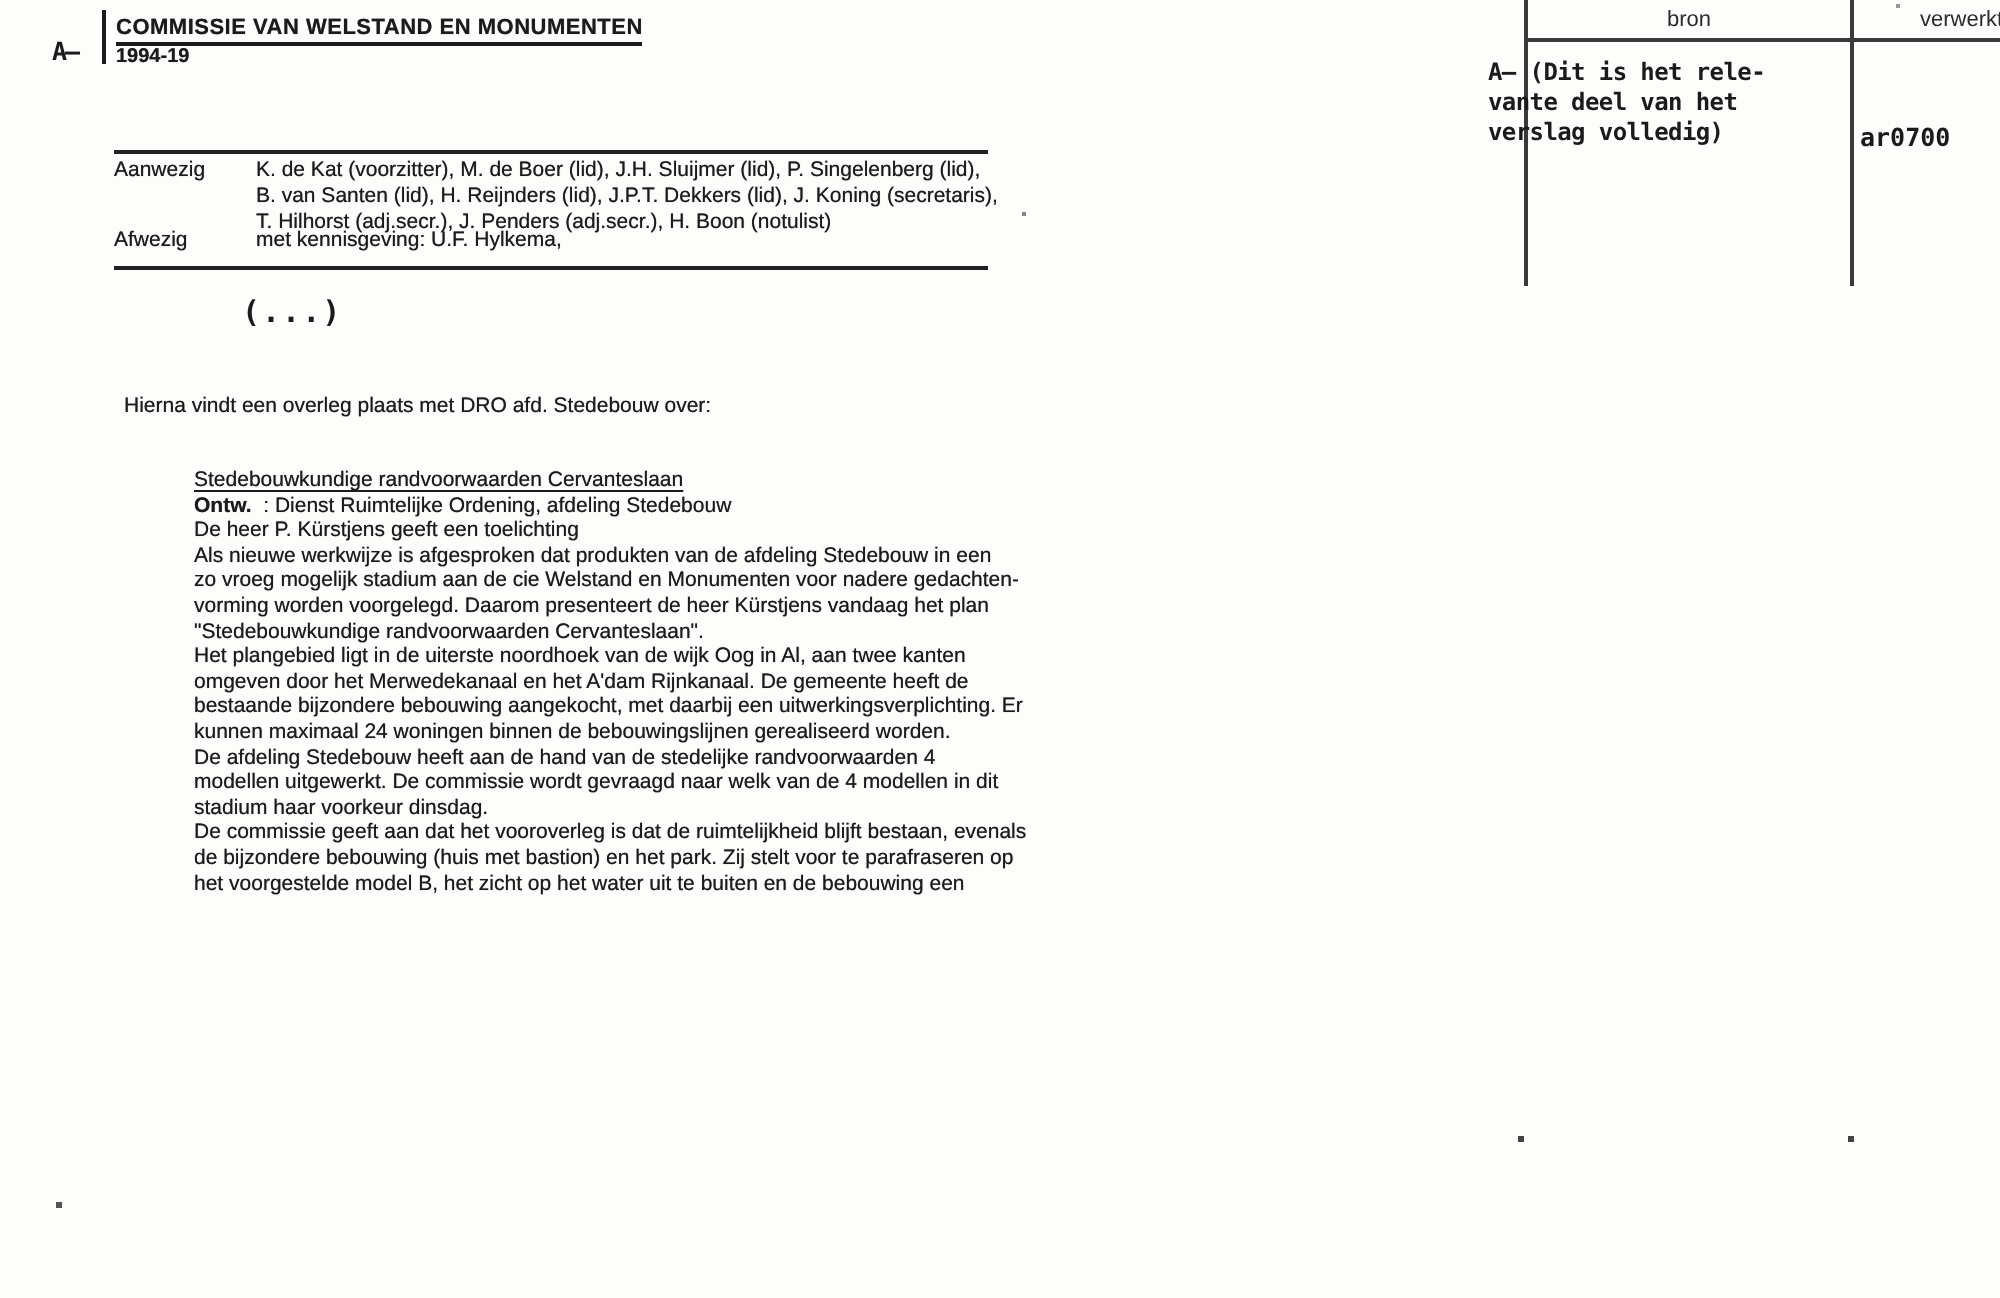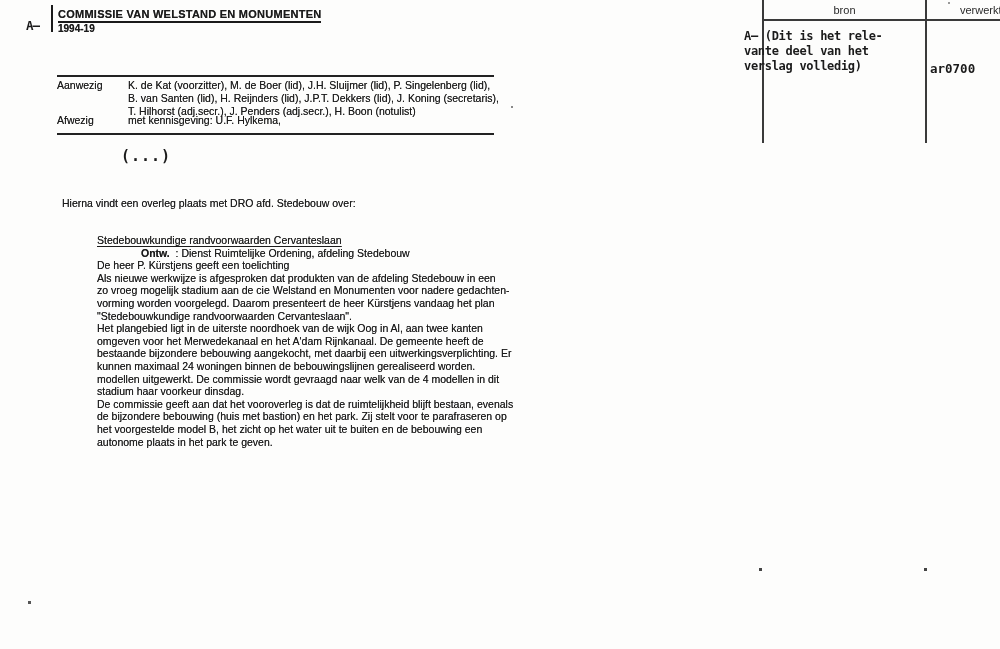--- a/index.html
+++ b/index.html
@@ -35,21 +35,21 @@
   .att-lines{position:absolute;left:128px;top:79px;font-size:10.5px;line-height:13px;white-space:nowrap;}
   .att-absent-line{position:absolute;left:128px;top:114px;font-size:10.5px;white-space:nowrap;}
 
   
   .ellipsis{position:absolute;left:121px;top:147px;font-size:15px;font-weight:bold;letter-spacing:1px;}
 
   
   .preamble{position:absolute;left:62px;top:197px;font-size:10.5px;line-height:12.6px;white-space:nowrap;}
   .agenda{position:absolute;left:97px;top:234px;font-size:10.5px;line-height:12.6px;white-space:nowrap;}
   .agenda-heading{text-decoration:underline;text-underline-offset:2px;}
-  .ontw-line{white-space:pre;margin-left:44px;}
+  .ontw-line{white-space:pre;}
   .ontw-label{font-weight:bold;}
 
   
   .log-vline{position:absolute;top:0;width:2px;height:143px;background:#3a3a3a;}
   .log-vline-left{left:762px;}
   .log-vline-mid{left:925px;}
   .log-hline{position:absolute;left:762px;top:19px;width:238px;height:2px;background:#3a3a3a;}
   .log-header{position:absolute;top:4px;font-size:11px;color:#2a2a2a;}
   .log-header-bron{left:764px;width:161px;text-align:center;}
   .log-header-verwerkt{left:960px;}
@@ -94,29 +94,29 @@
 
   <div class="agenda serifless">
     <div class="agenda-heading">Stedebouwkundige randvoorwaarden Cervanteslaan</div>
     <div class="ontw-line"><span class="ontw-label">Ontw.</span><span>  : Dienst Ruimtelijke Ordening, afdeling Stedebouw</span></div>
     <div>De heer P. Kürstjens geeft een toelichting</div>
     <div>Als nieuwe werkwijze is afgesproken dat produkten van de afdeling Stedebouw in een</div>
     <div>zo vroeg mogelijk stadium aan de cie Welstand en Monumenten voor nadere gedachten-</div>
     <div>vorming worden voorgelegd. Daarom presenteert de heer Kürstjens vandaag het plan</div>
     <div>"Stedebouwkundige randvoorwaarden Cervanteslaan".</div>
     <div>Het plangebied ligt in de uiterste noordhoek van de wijk Oog in Al, aan twee kanten</div>
-    <div>omgeven voor het Merwedekanaal en het A'dam Rijnkanaal. De gemeente heeft de</div>
+    <div>omgeven door het Merwedekanaal en het A'dam Rijnkanaal. De gemeente heeft de</div>
     <div>bestaande bijzondere bebouwing aangekocht, met daarbij een uitwerkingsverplichting. Er</div>
     <div>kunnen maximaal 24 woningen binnen de bebouwingslijnen gerealiseerd worden.</div>
+    <div>De afdeling Stedebouw heeft aan de hand van de stedelijke randvoorwaarden 4</div>
     <div>modellen uitgewerkt. De commissie wordt gevraagd naar welk van de 4 modellen in dit</div>
     <div>stadium haar voorkeur dinsdag.</div>
     <div>De commissie geeft aan dat het vooroverleg is dat de ruimtelijkheid blijft bestaan, evenals</div>
     <div>de bijzondere bebouwing (huis met bastion) en het park. Zij stelt voor te parafraseren op</div>
     <div>het voorgestelde model B, het zicht op het water uit te buiten en de bebouwing een</div>
-    <div>autonome plaats in het park te geven.</div>
   </div>
 
   <div class="log-vline log-vline-left"></div>
   <div class="log-vline log-vline-mid"></div>
   <div class="log-hline"></div>
   <div class="log-header log-header-bron">bron</div>
   <div class="log-header log-header-verwerkt">verwerkt</div>
   <div class="log-note mono">
     <div>A— (Dit is het rele-</div>
     <div>vante deel van het</div>

